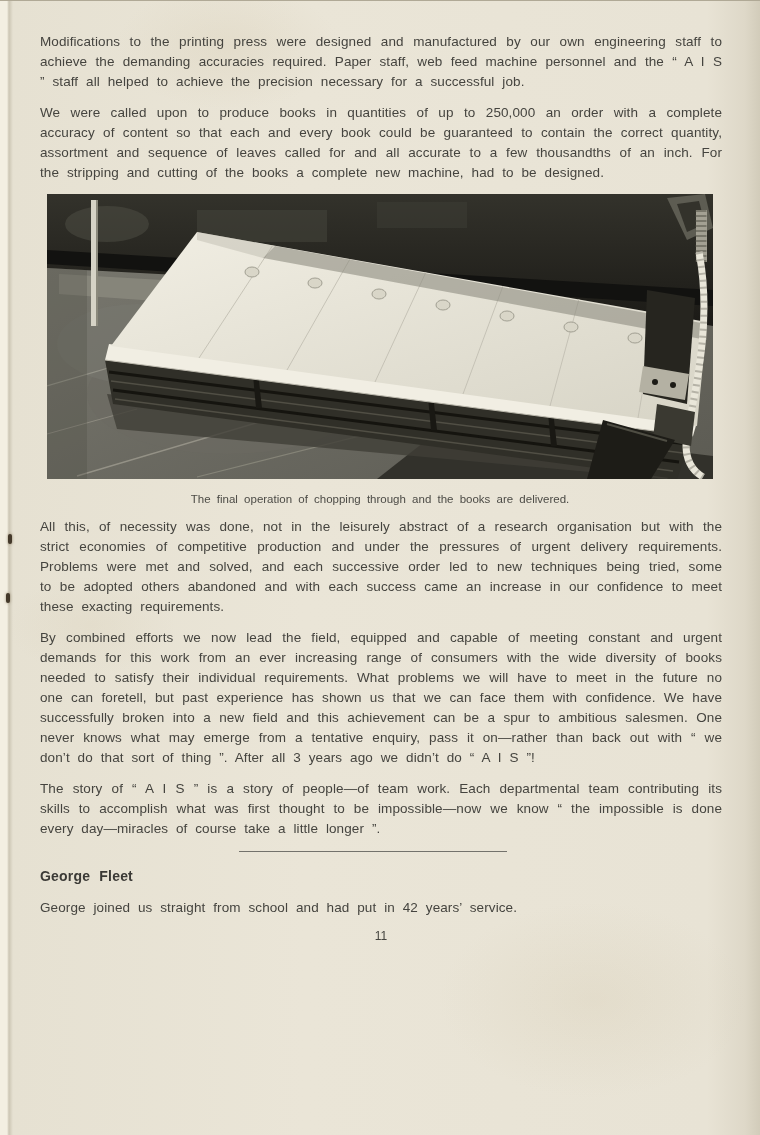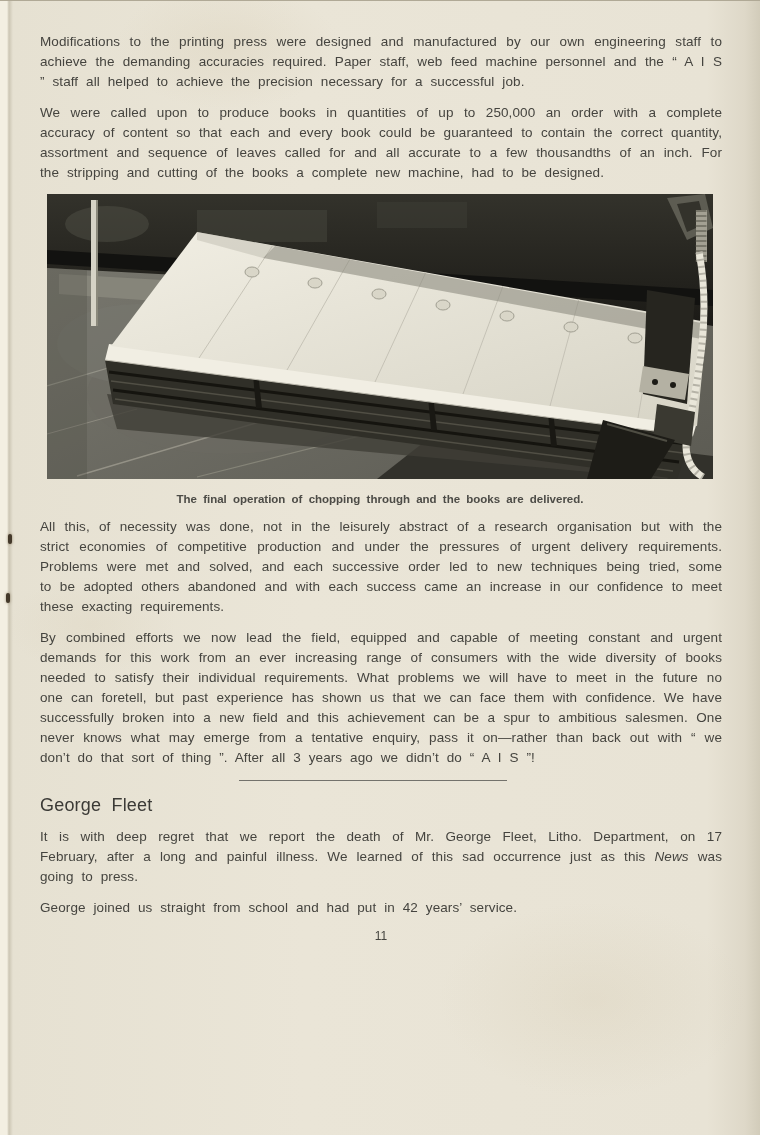--- a/index.html
+++ b/index.html
@@ -23,28 +23,28 @@
   .content{position:absolute;left:40px;top:0;width:682px;}
   p.body{
     font-size:13.5px;line-height:20px;text-align:justify;
     word-spacing:4px;letter-spacing:.1px;margin:0 0 11px;
   }
   p.first{margin-top:31px;}
   figure.photo{margin:4px 0 0 7px;width:666px;}
   figure.photo svg{display:block;width:666px;height:285px;}
   figcaption{
     font-size:11.5px;line-height:15px;text-align:center;
-    color:#4c4b46;word-spacing:3px;margin:13px 0 10px;font-weight:bold;
+    color:#4c4b46;word-spacing:3px;margin:13px 0 10px;
   }
   hr.divider{
     border:none;border-top:1.5px solid #73726c;height:0;
     width:268px;margin:12px 0 14px 199px;
   }
   h2.obit{
-    font-size:18px;line-height:20px;font-weight:normal;color:#3b3a36;
+    font-size:14px;line-height:20px;font-weight:bold;color:#3b3a36;
     word-spacing:5px;letter-spacing:.2px;margin:0 0 12px;
   }
   .italic{font-style:italic;}
   .page-number{
     text-align:center;font-size:12px;color:#45443f;margin:6px 0 0;
   }
 </style>
 </head>
 <body>
 
@@ -145,24 +145,24 @@
         <path d="M652,58 C664,120 652,180 641,235 C635,262 644,276 656,283" stroke="#77756a" stroke-width="7" stroke-dasharray="2,5" opacity=".45" fill="none"></path>
         <polygon points="610,210 648,218 644,252 606,244" fill="#3a3931"></polygon>
         <polygon points="556,226 628,246 604,285 540,285" fill="#1d1c17"></polygon>
         <path d="M560,230 L620,247" stroke="#4e4d43" stroke-width="2" fill="none"></path>
       </svg>
       <figcaption>The final operation of chopping through and the books are delivered.</figcaption>
     </figure>
 
     <p class="body">All this, of necessity was done, not in the leisurely abstract of a research organisation but with the strict economies of competitive production and under the pressures of urgent delivery requirements.  Problems were met and solved, and each successive order led to new techniques being tried, some to be adopted others abandoned and with each success came an increase in our confidence to meet these exacting requirements.</p>
     <p class="body">By combined efforts we now lead the field, equipped and capable of meeting constant and urgent demands for this work from an ever increasing range of consumers with the wide diversity of books needed to satisfy their individual requirements.  What problems we will have to meet in the future no one can foretell, but past experience has shown us that we can face them with confidence.  We have successfully broken into a new field and this achievement can be a spur to ambitious salesmen.  One never knows what may emerge from a tentative enquiry, pass it on—rather than back out with “ we don’t do that sort of thing ”.  After all 3 years ago we didn’t do “ A I S ”!</p>
+    <p class="body">The story of “ A I S ” is a story of people—of team work.  Each departmental team contributing its skills to accomplish what was first thought to be impossible—now we know “ the impossible is done every day—miracles of course take a little longer ”.</p>
 
     <hr class="divider">
 
     <h2 class="obit">George Fleet</h2>
 
-    <p class="body"><span>It is with deep regret that we report the death of Mr. George Fleet, Litho. Department, on 17 February, after a long and painful illness. We learned of this sad occurrence just as this </span><span class="italic">News</span><span> was going to press.</span></p>
     <p class="body">George joined us straight from school and had put in 42 years’ service.</p>
 
     <div class="page-number">11</div>
 
   </div>
 </div>
 
 </body></html>

